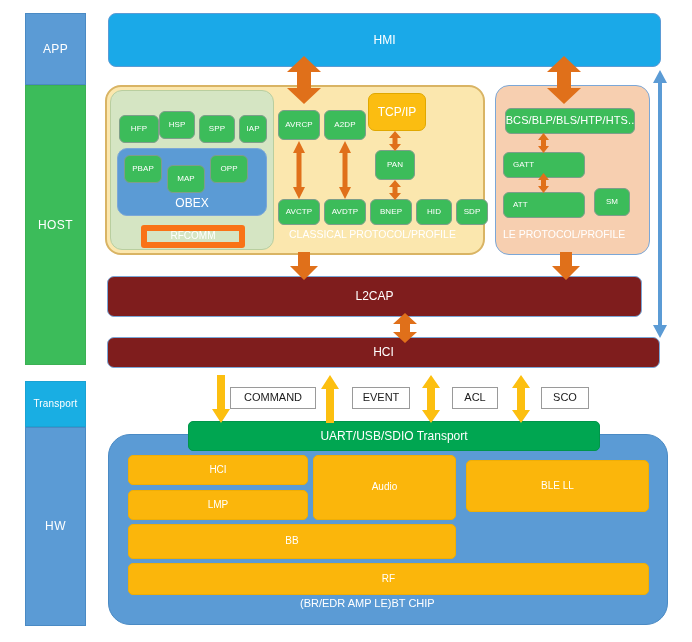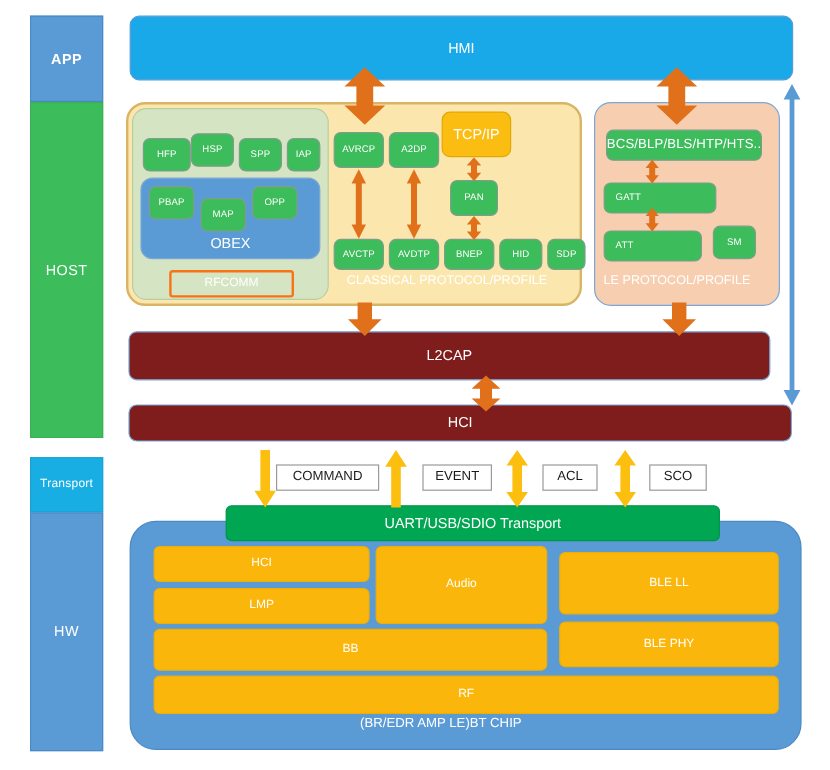--- a/index.html
+++ b/index.html
@@ -70,21 +70,21 @@
   }
   .blk-obex{
     background:#5b9bd5;border:1px solid #7ba7d7;border-radius:10px;
     color:#ffffff;font-size:12px;
   }
   .blk-obex-label{
     position:absolute;left:0;right:0;bottom:5px;text-align:center;
     font-size:12px;color:#ffffff;
   }
   .blk-rfcomm{
-    background:#d5e5c3;border:2px solid #f97316;border-radius:3px;
+    background:#d5e5c3;border:6px solid #f97316;border-radius:3px;
     color:#ffffff;font-size:10px;
   }
   .blk-tcpip{
     background:#fbbd11;border:1px solid #e0a800;border-radius:7px;
     color:#ffffff;font-size:12px;
   }
   .zone-label{
     position:absolute;color:#ffffff;font-size:11px;white-space:nowrap;
   }
 
@@ -108,21 +108,21 @@
 
   
   .arrow{position:absolute;}
   .arrow svg{display:block;overflow:visible;}
 </style>
 </head>
 <body>
 
 <div id="stage">
 
-  <div class="abs ctr layer-app" style="left:25px;top:13px;width:61px;height:72px;font-weight:bold;">
+  <div class="abs ctr layer-app" style="left:25px;top:13px;width:61px;height:72px;">
     <span>APP</span>
   </div>
   <div class="abs ctr layer-host" style="left:25px;top:85px;width:61px;height:280px;">
     <span>HOST</span>
   </div>
   <div class="abs ctr layer-transport" style="left:25px;top:381px;width:61px;height:46px;">
     <span>Transport</span>
   </div>
   <div class="abs ctr layer-hw" style="left:25px;top:427px;width:61px;height:199px;">
     <span>HW</span>
@@ -198,21 +198,21 @@
   <div class="abs ctr blk" style="left:456px;top:199px;width:32px;height:26px;">
     <span>SDP</span>
   </div>
 
   <div class="abs le-outer" style="left:495px;top:85px;width:155px;height:170px;"></div>
   <div class="zone-label" style="left:503px;top:228px;font-size:10.5px;">LE PROTOCOL/PROFILE</div>
 
   <div class="abs ctr blk" style="left:505px;top:108px;width:130px;height:26px;font-size:11px;">
     <span>BCS/BLP/BLS/HTP/HTS..</span>
   </div>
-  <div class="abs ctr blk" style="left:503px;top:152px;width:94px;height:26px;">
+  <div class="abs ctr blk" style="left:503px;top:152px;width:82px;height:26px;">
     <span style="position:absolute;left:9px;">GATT</span>
   </div>
   <div class="abs ctr blk" style="left:503px;top:192px;width:82px;height:26px;">
     <span style="position:absolute;left:9px;">ATT</span>
   </div>
   <div class="abs ctr blk" style="left:594px;top:188px;width:36px;height:28px;">
     <span>SM</span>
   </div>
 
   <div class="abs ctr bar-green" style="left:107px;top:276px;width:535px;height:41px;">
@@ -248,23 +248,20 @@
     <span>LMP</span>
   </div>
   <div class="abs ctr chip-blk" style="left:313px;top:455px;width:143px;height:65px;">
     <span>Audio</span>
   </div>
   <div class="abs ctr chip-blk" style="left:466px;top:460px;width:183px;height:52px;">
     <span>BLE LL</span>
   </div>
   <div class="abs ctr chip-blk" style="left:128px;top:524px;width:328px;height:35px;">
     <span>BB</span>
-  </div>
-  <div class="abs ctr chip-blk" style="left:466px;top:518px;width:183px;height:38px;">
-    <span>BLE PHY</span>
   </div>
   <div class="abs ctr chip-blk" style="left:128px;top:563px;width:521px;height:32px;">
     <span>RF</span>
   </div>
   <div class="chip-label" style="left:300px;top:597px;">(BR/EDR   AMP   LE)BT CHIP</div>
 
   <div class="arrow" style="left:286px;top:56px;">
     <svg width="36" height="48" viewBox="0 0 36 48">
       <polygon points="18,0 35,16 25,16 25,32 35,32 18,48 1,32 11,32 11,16 1,16" fill="#e0701a"></polygon>
     </svg>

